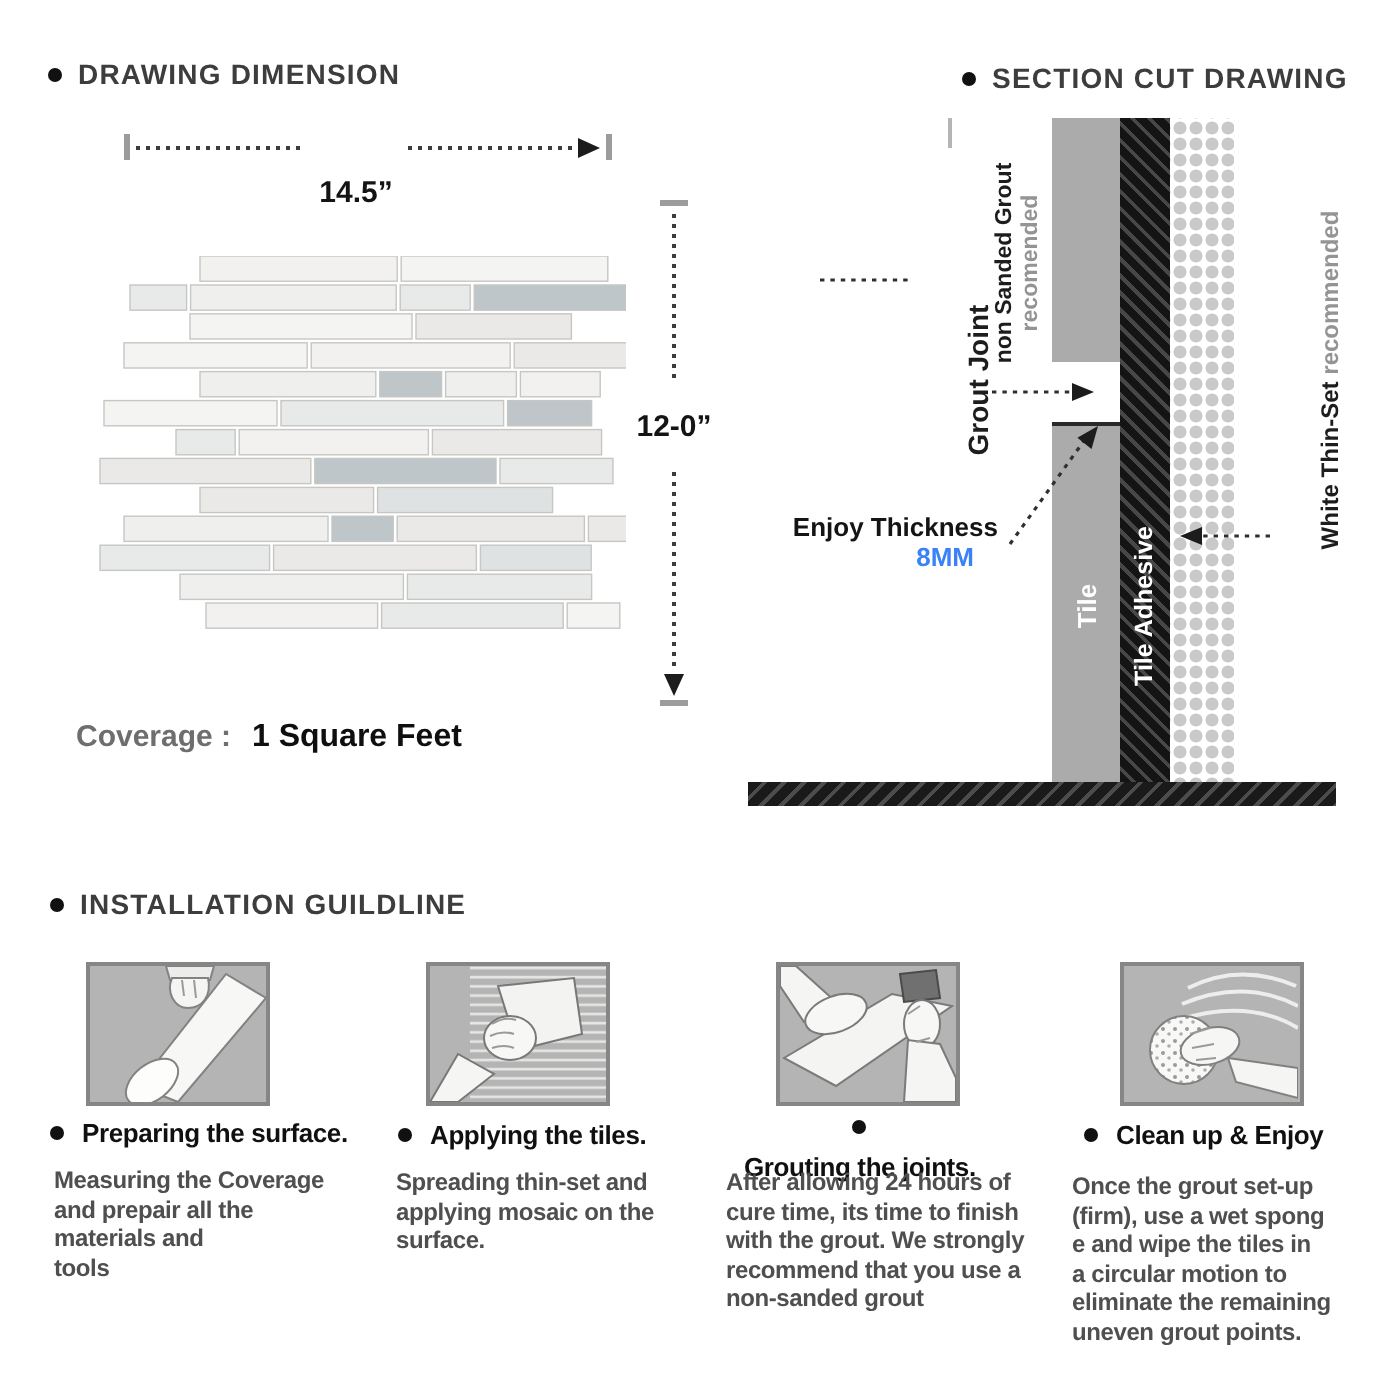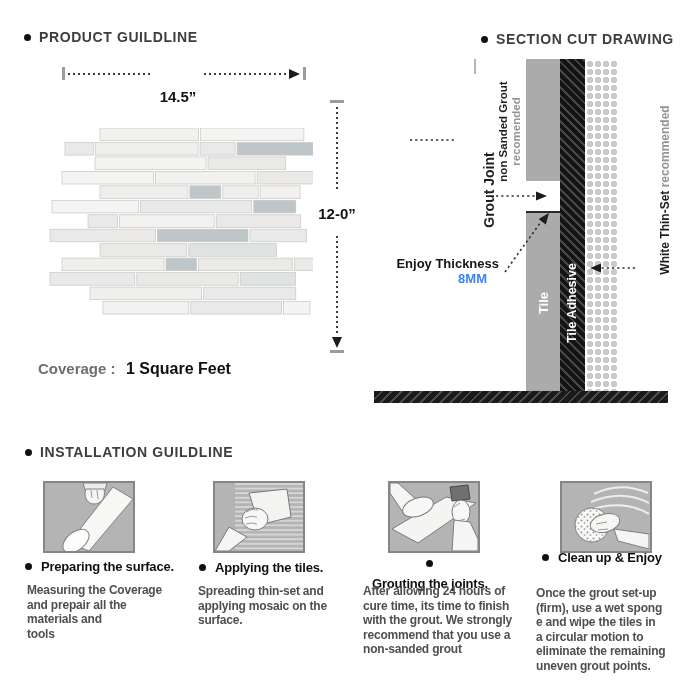--- a/index.html
+++ b/index.html
@@ -32,21 +32,21 @@
   .step-title .bullet{width:7px;height:7px;flex:0 0 auto;}
   .step-desc{font-size:12px;font-weight:bold;color:#4f4f4f;line-height:14.6px;letter-spacing:-.2px;white-space:pre-line;}
 </style>
 </head>
 <body>
 
 <div class="canvas">
 
   <div class="abs" style="left:0;top:0;width:370px;height:430px;">
     <span class="bullet abs" style="left:24px;top:34px;"></span>
-    <div class="heading abs" style="left:39px;top:29px;">PRODUCT GUILDLINE</div>
+    <div class="heading abs" style="left:39px;top:29px;">DRAWING DIMENSION</div>
 
     <div class="tickv abs" style="left:62px;top:67px;"></div>
     <div class="hdots abs" style="left:68px;top:73px;width:85px;"></div>
     <div class="dimlabel abs" style="left:153px;top:64px;width:50px;margin-top:24px;">14.5”</div>
     <div class="hdots abs" style="left:204px;top:73px;width:84px;"></div>
     <div class="arrow-right abs" style="left:289px;top:69px;"></div>
     <div class="tickv abs" style="left:303px;top:67px;"></div>
 
     <svg id="mosaic" class="abs" style="left:48px;top:128px;" width="265" height="188">
         <rect x="52.0" y="0.0" width="98.6" height="12.6" fill="#f2f1ef" stroke="#c6c6c4" stroke-width="0.7"></rect>
@@ -212,21 +212,21 @@
       <span>Preparing the surface.</span>
     </div>
     <div class="step-title abs" style="left:199px;top:130px;">
       <span class="bullet"></span>
       <span>Applying the tiles.</span>
     </div>
     <div class="step-title abs" style="left:372px;top:130px;flex-direction:column;">
       <span class="bullet"></span>
       <span>Grouting the joints.</span>
     </div>
-    <div class="step-title abs" style="left:542px;top:120px;">
+    <div class="step-title abs" style="left:542px;top:130px;">
       <span class="bullet"></span>
       <span>Clean up &amp; Enjoy</span>
     </div>
 
     <div class="step-desc abs" style="left:198px;top:154px;width:145px;">Spreading thin-set and
 applying mosaic on the
 surface.</div>
     <div class="step-desc abs" style="left:27px;top:153px;width:152px;">Measuring the Coverage
 and prepair all the
 materials and

